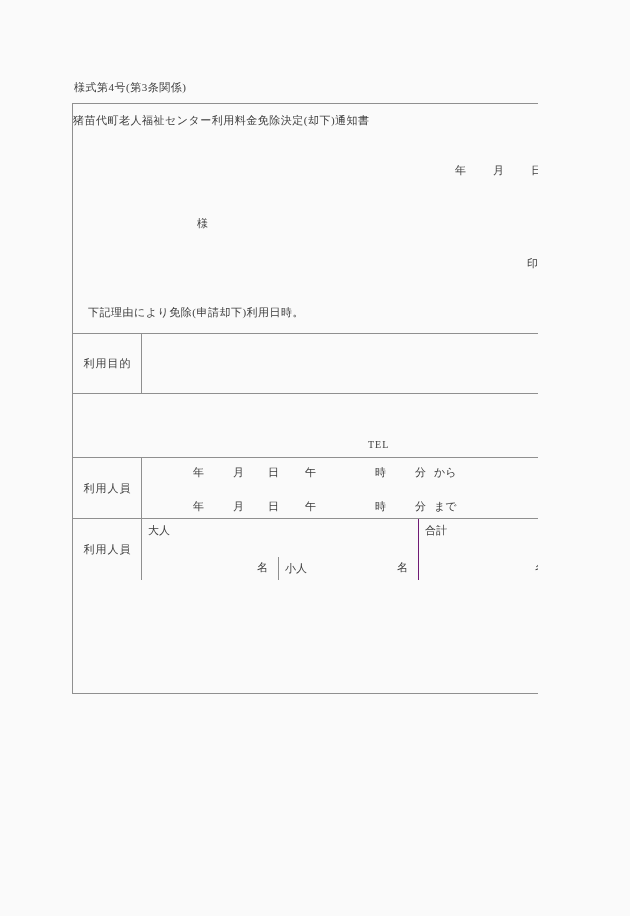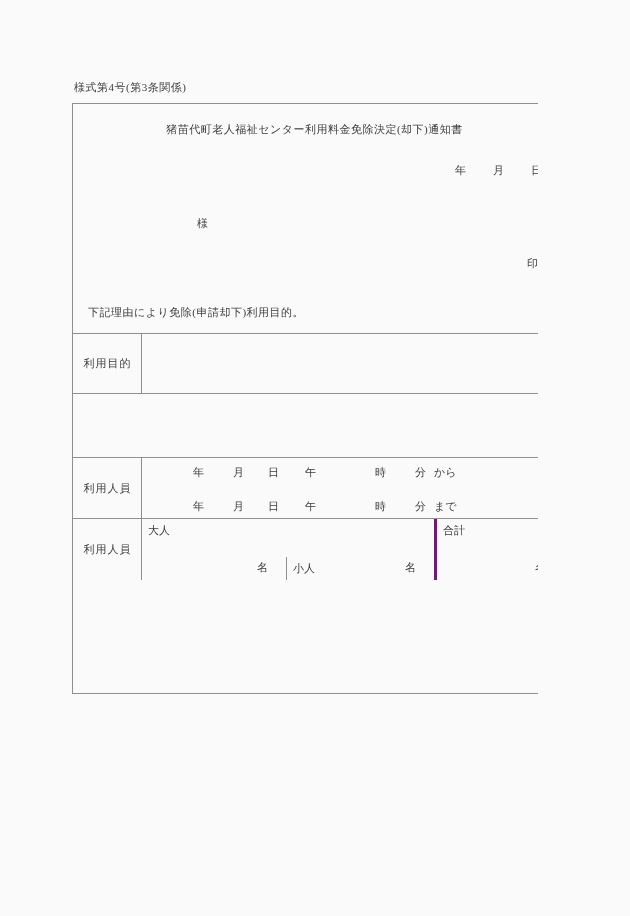--- a/index.html
+++ b/index.html
@@ -20,22 +20,22 @@
   .form-box {
     position: absolute; left: 72px; top: 103px;
     width: 485px; height: 591px;
     border: 1px solid #8f8f8f;
     background: #fafafa;
   }
 
   
   .header-section { position: relative; height: 229px; }
   .title {
-    position: absolute; top: 18px; left: 0; right: 0;
-    text-align: center; letter-spacing: 0.5px;
+    position: absolute; top: 9px; left: 0; right: 0;
+    text-align: left; letter-spacing: 0.5px;
   }
   .date-line span { position: absolute; top: 59px; }
   .date-line .y { left: 382px; }
   .date-line .m { left: 420px; }
   .date-line .d { left: 458px; }
   .addressee { position: absolute; left: 124px; top: 112px; }
   .seal { position: absolute; left: 454px; top: 152px; }
   .statement { position: absolute; left: 15px; top: 201px; letter-spacing: 0.5px; }
 
   
@@ -69,25 +69,25 @@
   .dt-line span { position: absolute; }
   .dt-line span:nth-child(1) { left: 51px; }
   .dt-line span:nth-child(2) { left: 91px; }
   .dt-line span:nth-child(3) { left: 126px; }
   .dt-line span:nth-child(4) { left: 163px; }
   .dt-line span:nth-child(5) { left: 233px; }
   .dt-line span:nth-child(6) { left: 273px; }
   .dt-line span:nth-child(7) { left: 292px; }
 
   
-  .people-cells { display: flex; height: 100%; gap: 8px; }
+  .people-cells { display: flex; height: 100%; }
   .people-cell { position: relative; }
   .people-cell-adult { width: 136px; }
   .people-cell-child { width: 140px; border-left: 1px solid #8f8f8f; margin-top: 38px; }
-  .people-cell-total { flex: 1 1 auto; border-left: 3px solid #701a75; }
+  .people-cell-total { flex: 1 1 auto; border-left: 1px solid #701a75; }
   .people-header { position: absolute; top: 4px; left: 6px; }
   .people-unit   { position: absolute; bottom: 5px; right: 10px; }
 </style>
 </head>
 <body>
 
 <div class="page">
 
   <div class="form-number">様式第4号(第3条関係)</div>
 
@@ -95,29 +95,32 @@
 
     <div class="header-section">
       <div class="title">猪苗代町老人福祉センター利用料金免除決定(却下)通知書</div>
       <div class="date-line">
         <span class="y">年</span>
         <span class="m">月</span>
         <span class="d">日</span>
       </div>
       <div class="addressee">様</div>
       <div class="seal">印</div>
-      <div class="statement">下記理由により免除(申請却下)利用目的。</div>
+      <div class="statement">下記理由により免除(申請却下)利用日時。</div>
     </div>
 
     <div class="row row-purpose">
       <div class="label-cell label-single">利用目的</div>
       <div class="content-cell"></div>
     </div>
 
     <div class="row row-user">
+      <div class="content-cell">
+        <span class="tel">TEL</span>
+      </div>
     </div>
 
     <div class="row row-datetime">
       <div class="label-cell label-single">利用人員</div>
       <div class="content-cell">
         <div class="dt-line dt-line-from">
           <span>年</span>
           <span>月</span>
           <span>日</span>
           <span>午</span>

